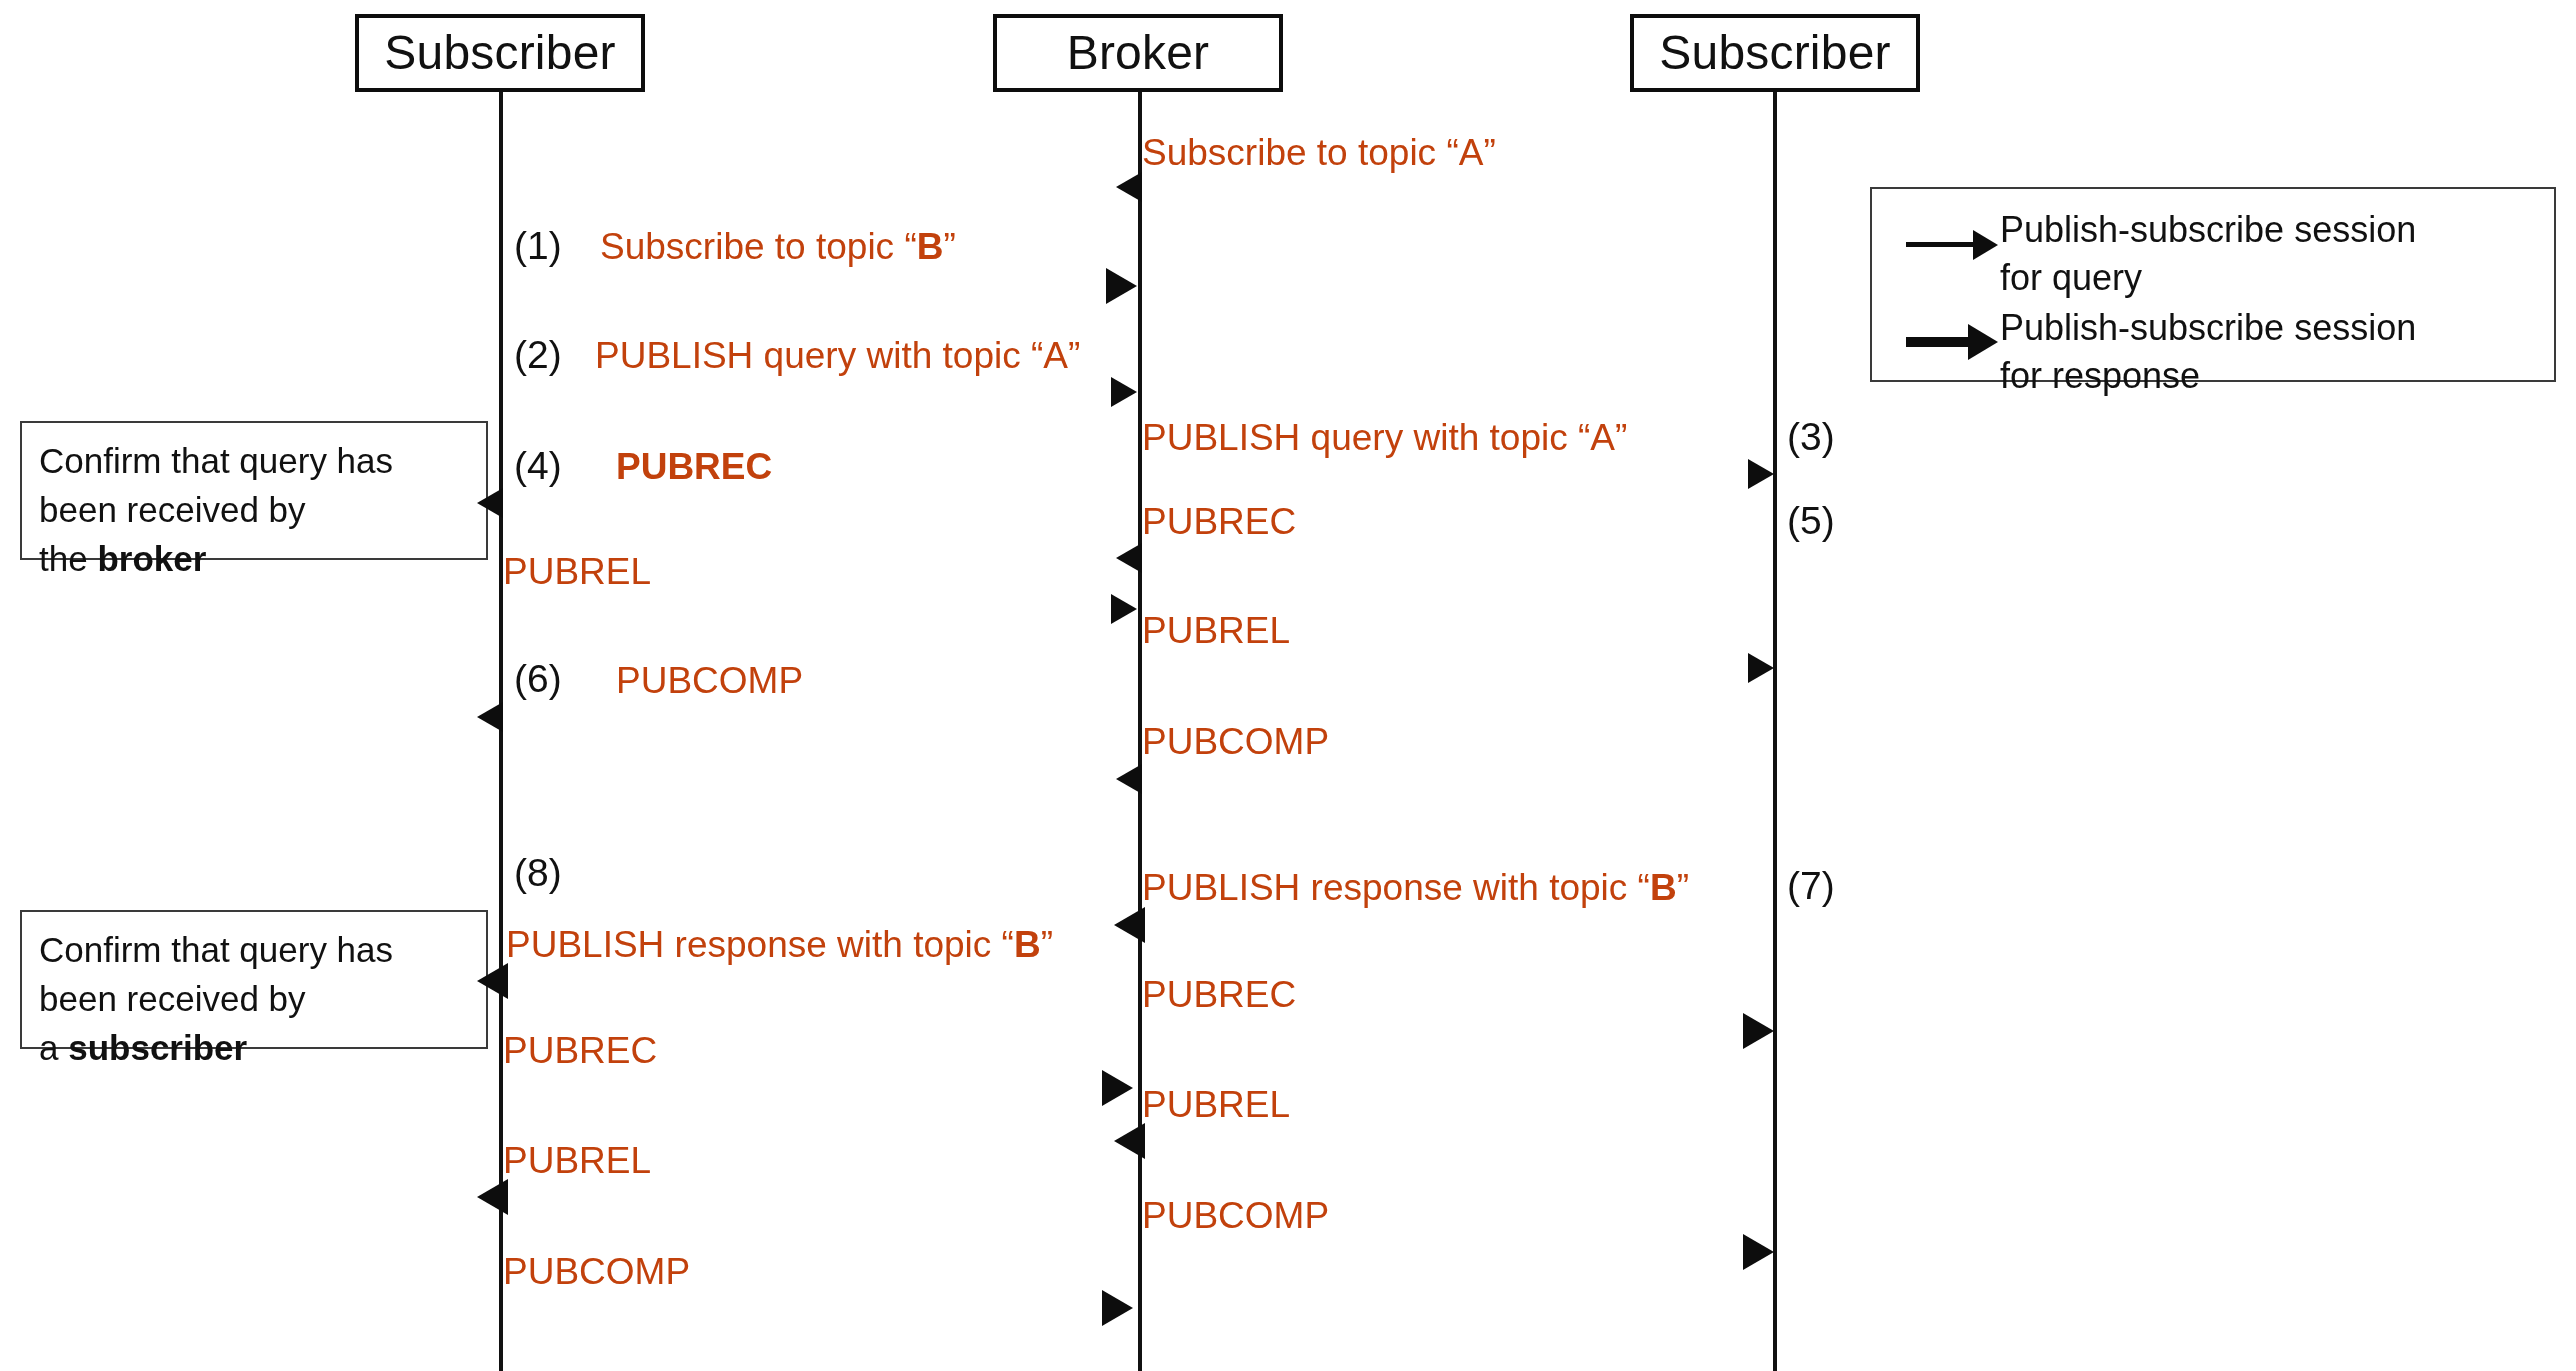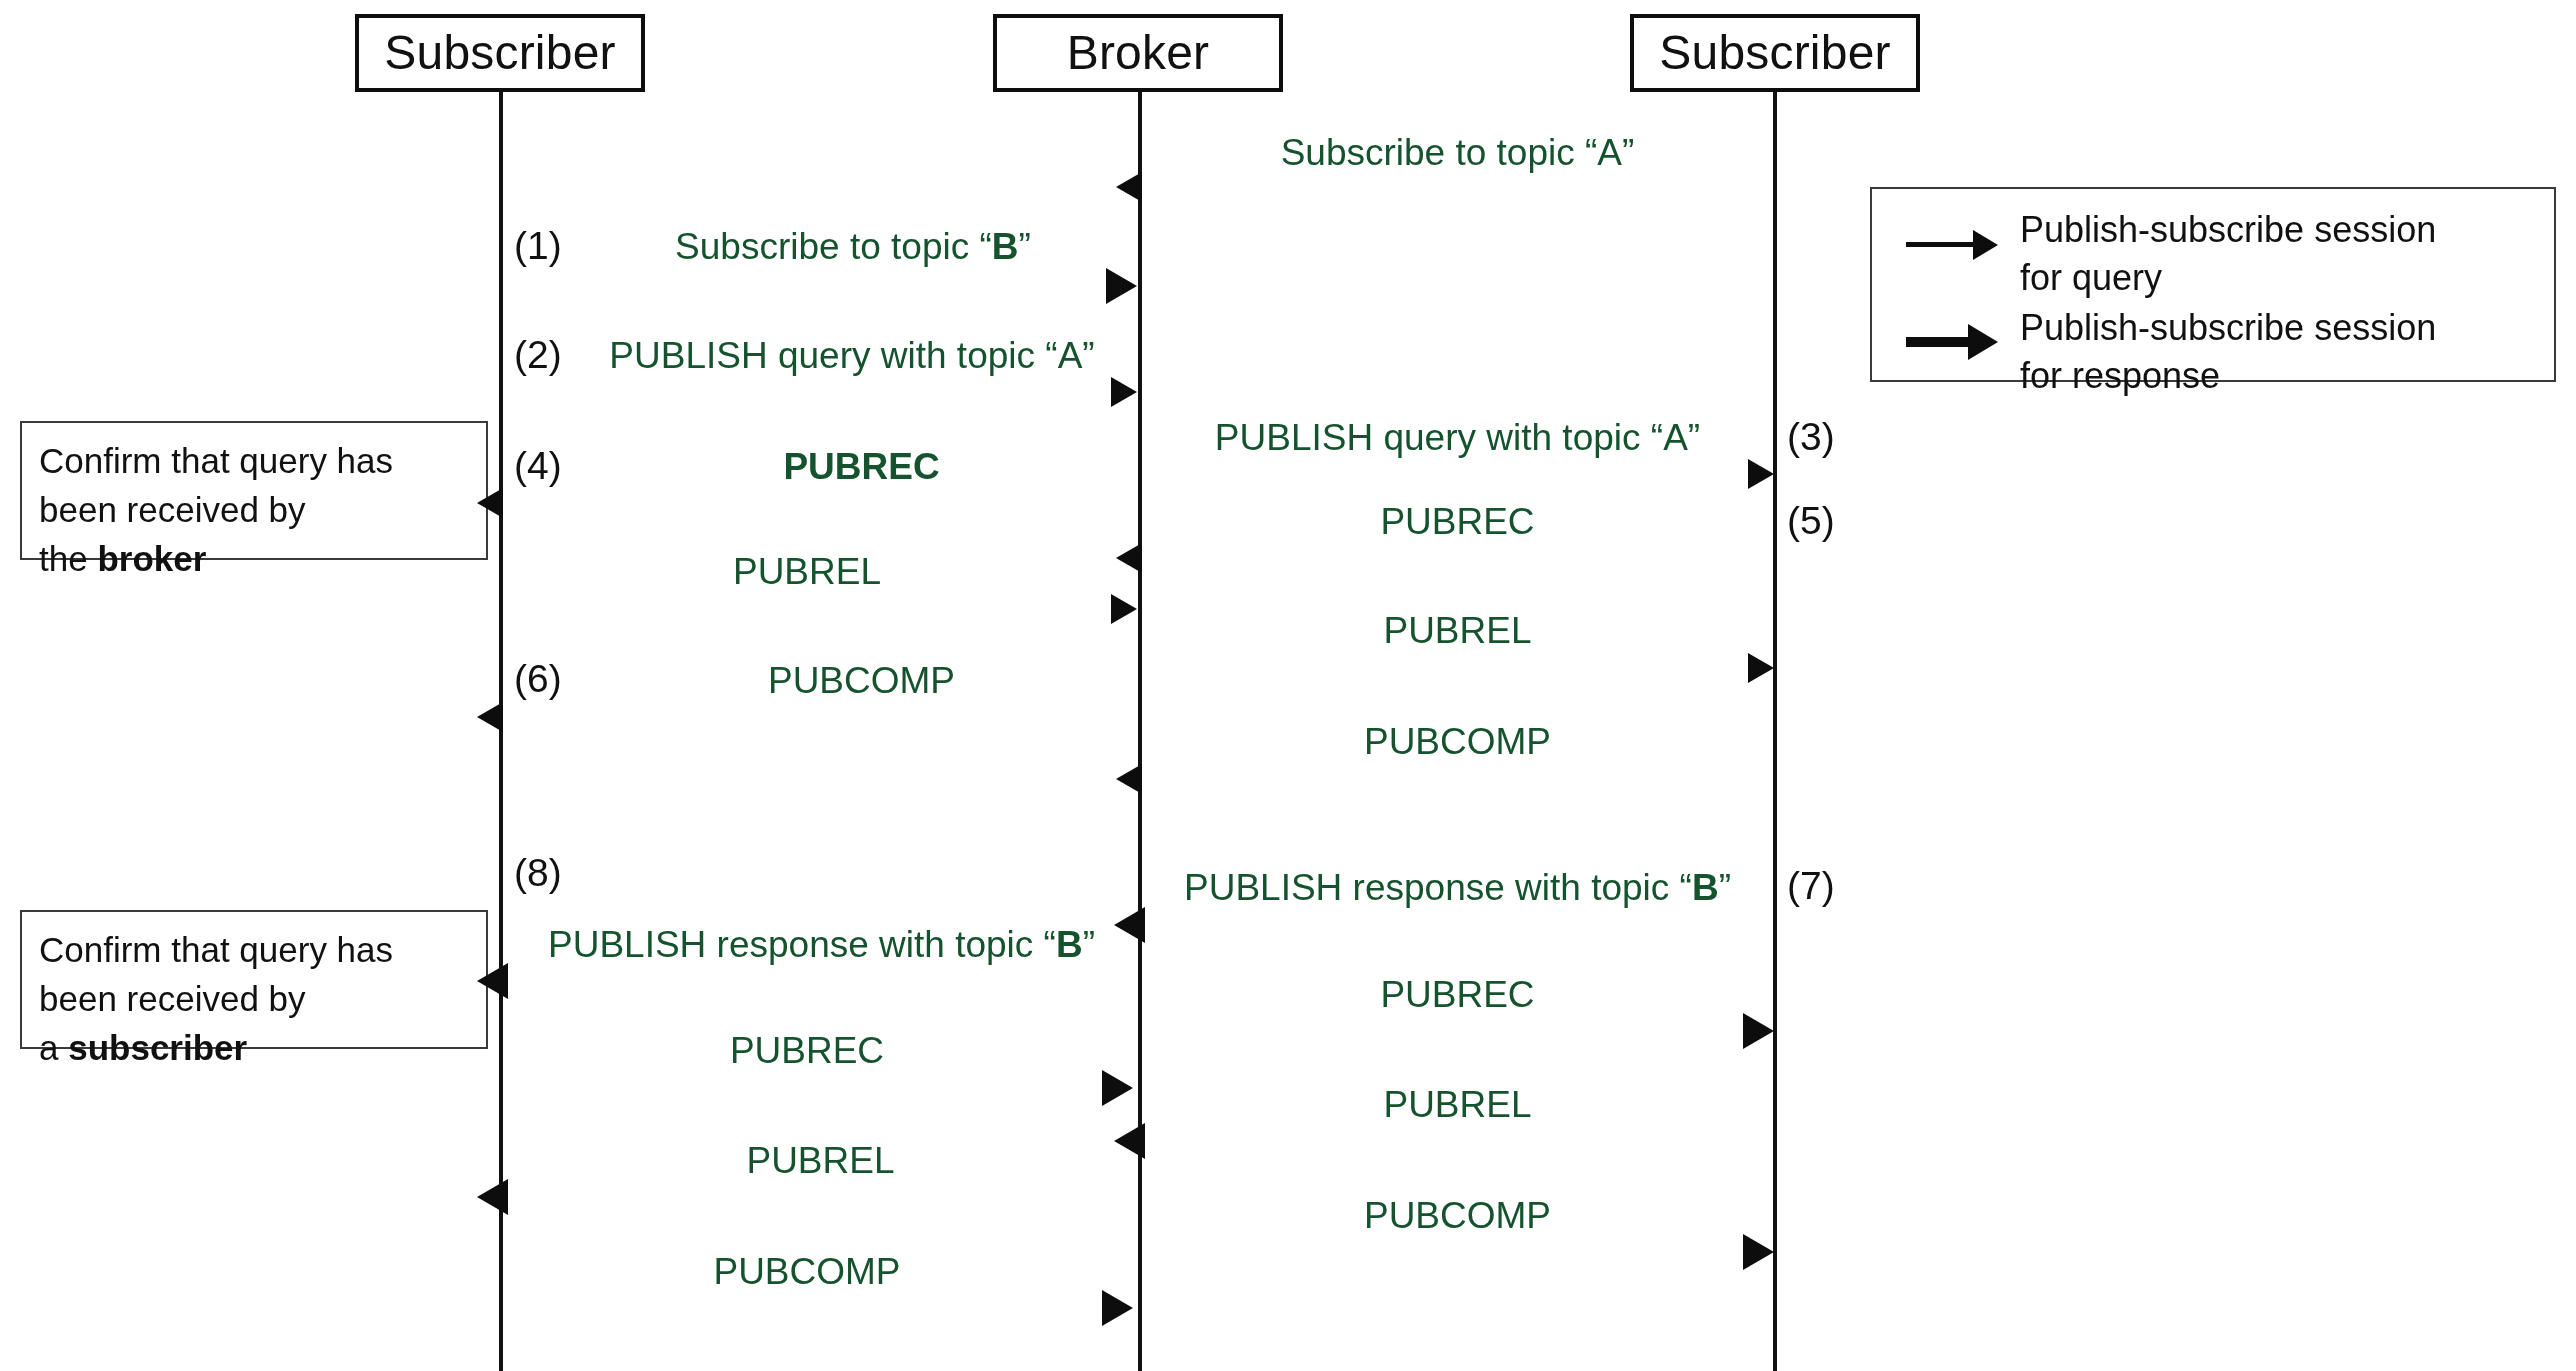--- a/index.html
+++ b/index.html
@@ -86,22 +86,21 @@
     left: -31px;
     border-right: 31px solid #0d0d0d;
   }
 
   
   .msg-label {
     position: absolute;
     font-size: 37px;
     line-height: 1;
     white-space: nowrap;
-    color: #14532d;
-    text-align: center;
+    color: #c2410c;
   }
   .msg-label.bold {
     font-weight: bold;
   }
   .msg-label b {
     font-weight: bold;
   }
 
   
   .step-tag {
@@ -171,21 +170,20 @@
     top: 0px;
     left: 62px;
     border-top: 18.7px solid transparent;
     border-bottom: 18.7px solid transparent;
     border-left: 30px solid #0d0d0d;
   }
   .legend-text {
     font-size: 36px;
     line-height: 1.33;
     color: #111111;
-    margin-left: 20px;
     white-space: pre-line;
   }
 </style>
 </head>
 <body>
 
 <div id="stage">
 
   <div class="actor-box" style="left:355px; top:14px; width:290px; height:78px;">
     <span>Subscriber</span>

